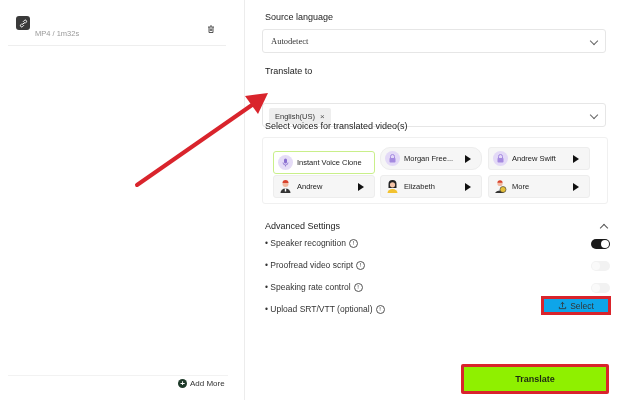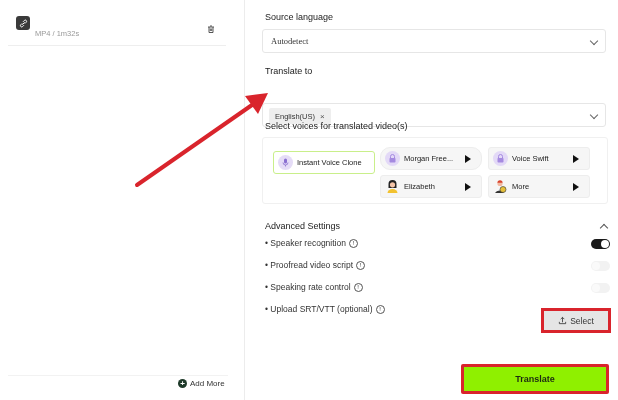--- a/index.html
+++ b/index.html
@@ -97,22 +97,22 @@
   }
   .toggle.on { background: #1a1a1a; }
   .toggle.off { background: #f2f2f2; }
   .toggle .knob {
     position: absolute; top: 1px; width: 8px; height: 8px; border-radius: 50%; background: #fff;
   }
   .toggle.on .knob { right: 1px; }
   .toggle.off .knob { left: 1px; background: #fafafa; }
 
   .select-btn-frame {
-    position: absolute; left: 295px; top: 308px; width: 70px; height: 25px;
-    border: 3px solid #d9242c; background: #e5e5e5;
+    position: absolute; left: 295px; top: 296px; width: 70px; height: 19px;
+    border: 3px solid #d9242c; background: #0ea5e9;
   }
   .select-btn {
     position: absolute; inset: 0; display: flex; align-items: center; justify-content: center;
     font-size: 8.5px; color: #333; cursor: pointer;
   }
   .translate-frame {
     position: absolute; left: 215px; top: 364px; width: 148px; height: 30px;
     background: #d9242c; border-radius: 2px;
   }
   .translate-btn {
@@ -183,21 +183,33 @@
       <span class="name">Morgan Free...</span>
       <span class="play"></span>
     </div>
     <div class="voice" style="left:225px;top:9px;">
       <span class="av" style="background:#e3d9f7;">
         <svg width="15" height="15" viewBox="0 0 15 15">
             <rect x="4.5" y="7" width="6" height="4.5" rx="0.8" fill="#a58ae0"></rect>
             <path d="M5.5 7 V5.5 a2 2 0 0 1 4 0 V7" stroke="#a58ae0" stroke-width="1" fill="none"></path>
           </svg>
       </span>
-      <span class="name">Voice Swift</span>
+      <span class="name">Andrew Swift</span>
+      <span class="play"></span>
+    </div>
+    <div class="voice" style="left:10px;top:37px;">
+      <span class="av">
+        <svg width="15" height="15" viewBox="0 0 15 15">
+            <circle cx="7.5" cy="5" r="3" fill="#f2b8a0"></circle>
+            <path d="M4.5 4 a3 3 0 0 1 6 0 Z" fill="#d9432e"></path>
+            <path d="M2.5 14 a5 4.5 0 0 1 10 0 Z" fill="#333"></path>
+            <rect x="6.8" y="9.5" width="1.4" height="3" fill="#fff"></rect>
+          </svg>
+      </span>
+      <span class="name">Andrew</span>
       <span class="play"></span>
     </div>
     <div class="voice" style="left:117px;top:37px;">
       <span class="av">
         <svg width="15" height="15" viewBox="0 0 15 15">
             <path d="M3.5 9 V5 a4 4 0 0 1 8 0 V9 Z" fill="#222"></path>
             <circle cx="7.5" cy="5.8" r="2.6" fill="#f4c4a8"></circle>
             <path d="M2.5 14 a5 4 0 0 1 10 0 Z" fill="#f2c230"></path>
           </svg>
       </span>

